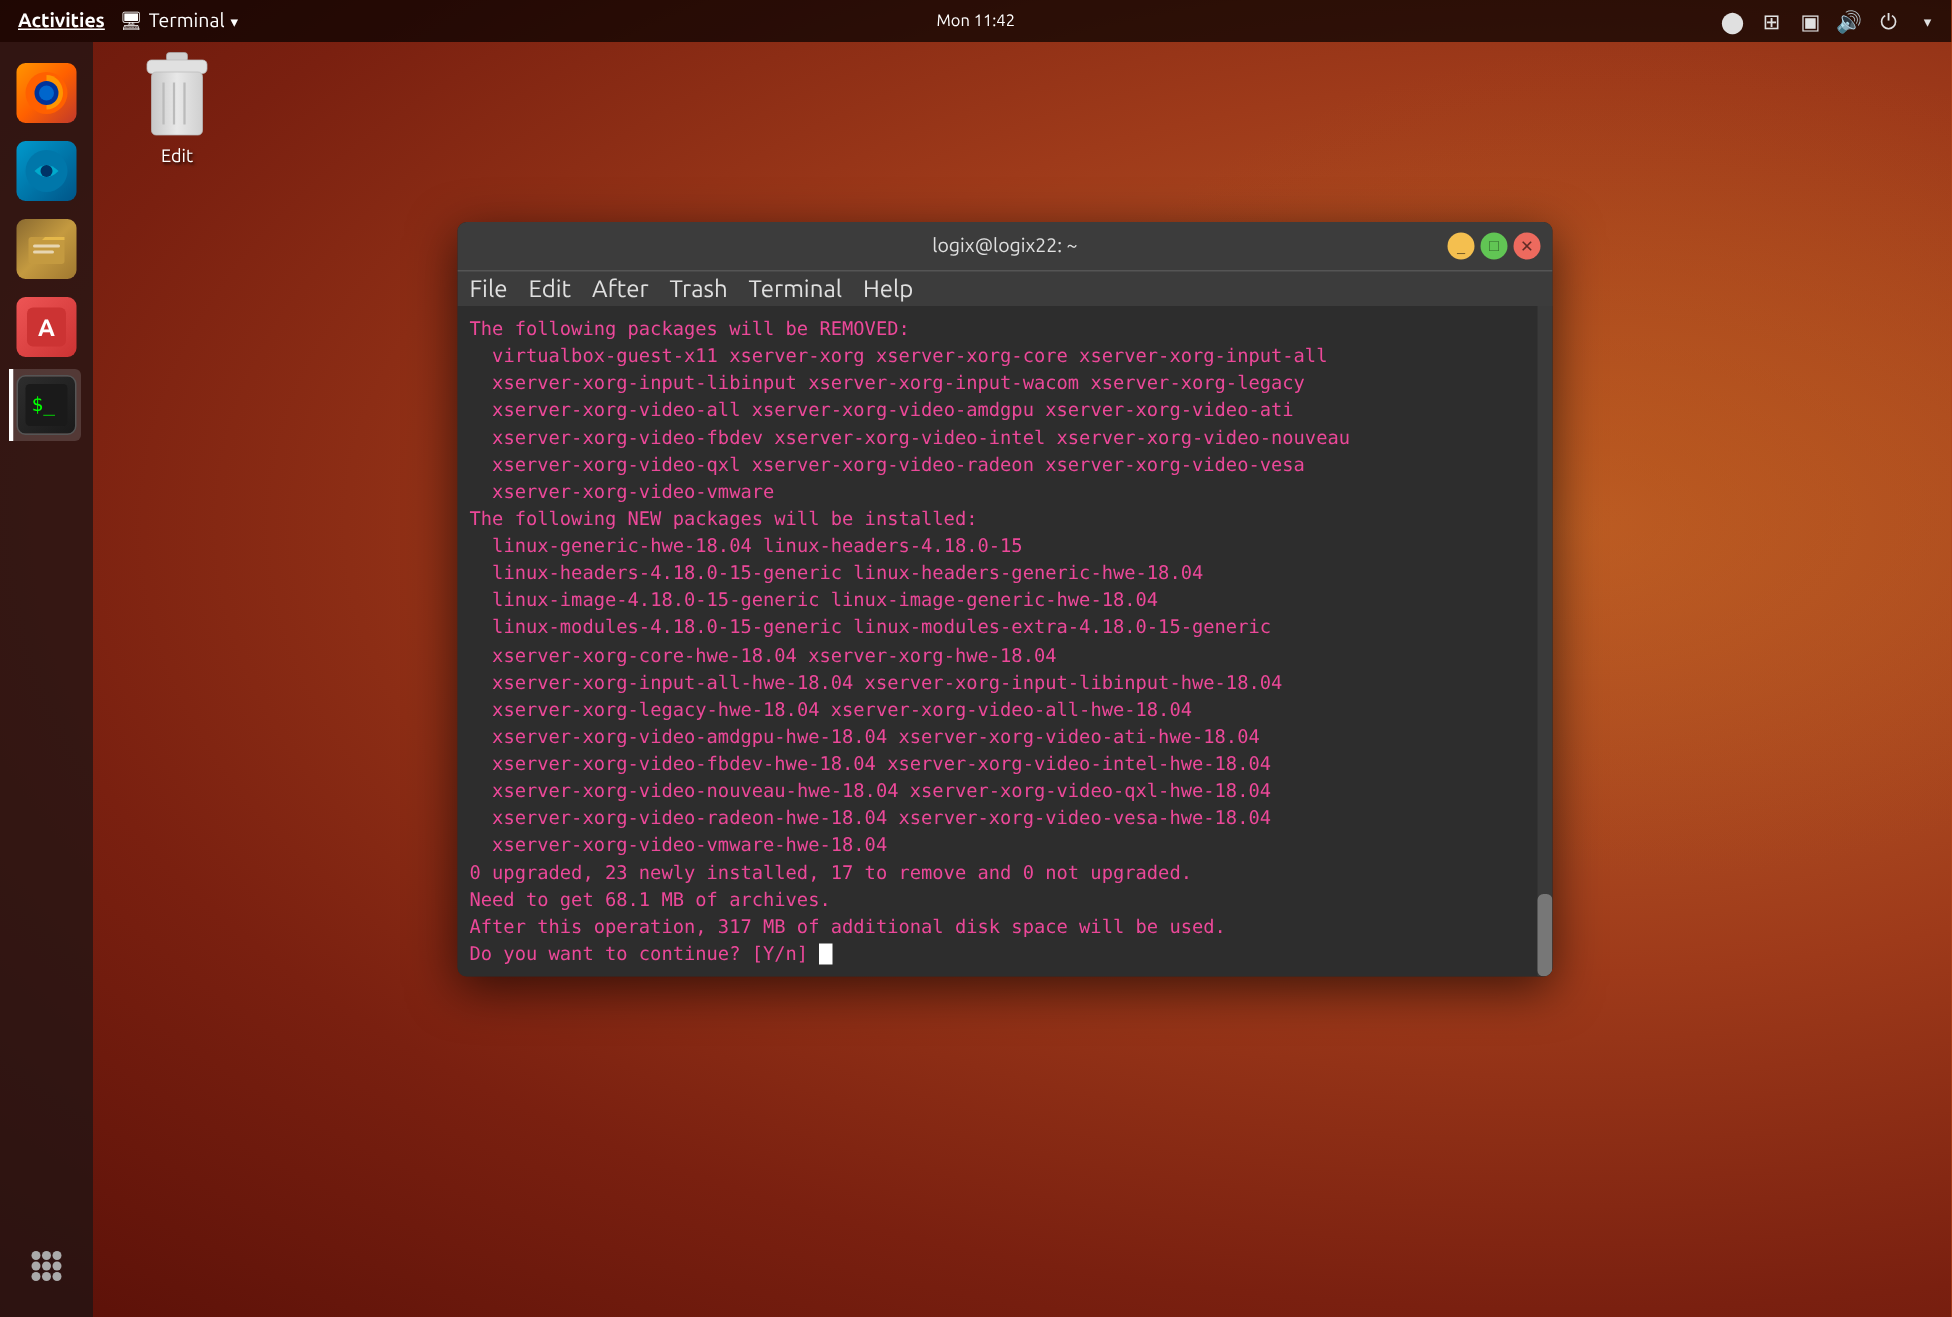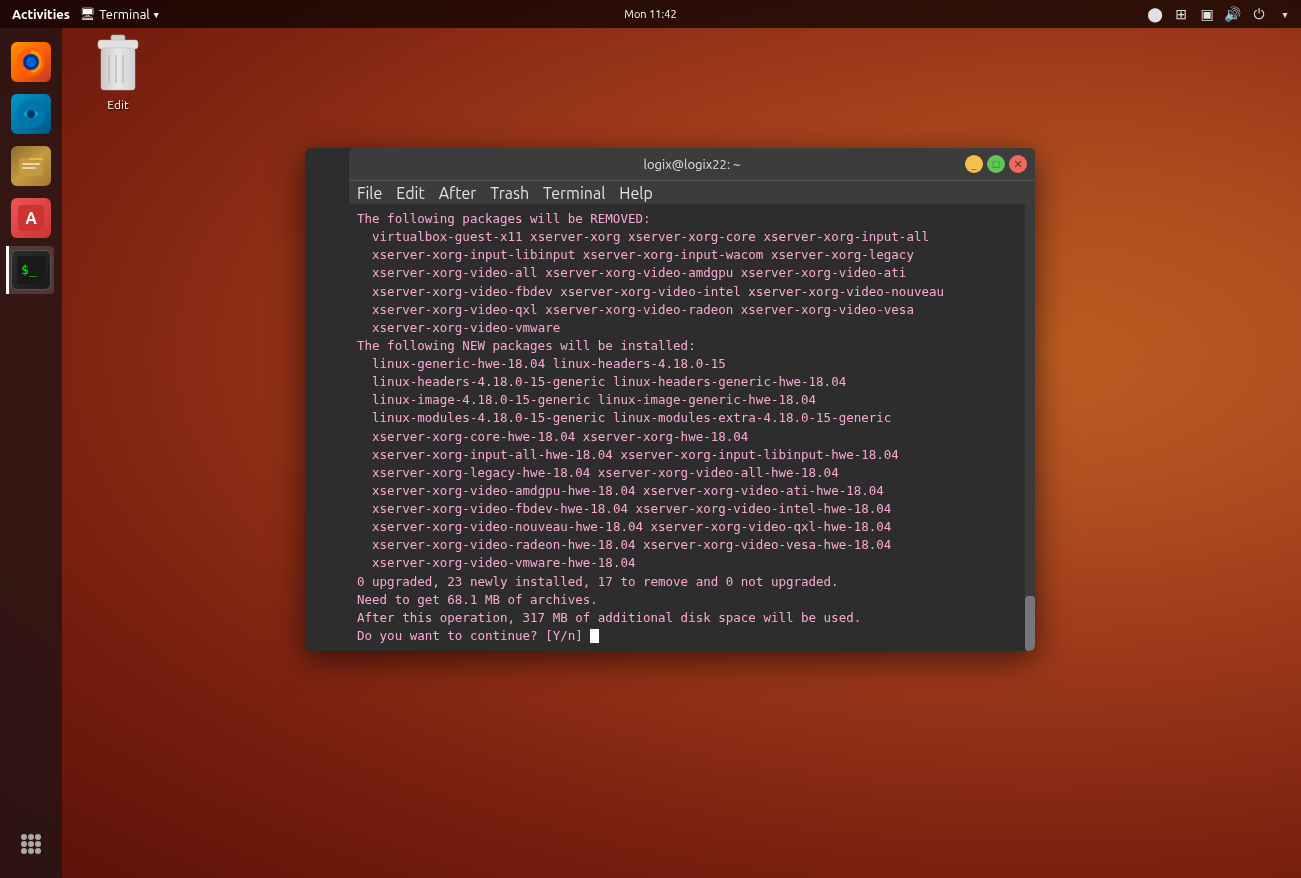--- a/index.html
+++ b/index.html
@@ -49,20 +49,21 @@
       display: flex;
       align-items: center;
       gap: 6px;
     }
 
     .topbar-activities {
       font-weight: bold;
       color: #ffffff;
       cursor: pointer;
       padding: 0 4px;
+      text-decoration: underline;
     }
 
     .topbar-app {
       display: flex;
       align-items: center;
       gap: 4px;
       color: #ffffff;
       cursor: pointer;
     }
 
@@ -202,21 +203,20 @@
     .terminal-window {
       position: absolute;
       top: 148px;
       left: 305px;
       width: 730px;
       background: #2d2d2d;
       border-radius: 6px;
       box-shadow: 0 8px 32px rgba(0,0,0,0.6);
       z-index: 200;
       overflow: hidden;
-      padding-left: 44px;
     }
 
     .terminal-titlebar {
       height: 32px;
       background: #3c3c3c;
       display: flex;
       align-items: center;
       justify-content: center;
       position: relative;
       border-radius: 6px 6px 0 0;
@@ -273,21 +273,21 @@
       font-size: 12.5px;
       color: #ffffff;
       min-height: 420px;
       overflow-y: auto;
       line-height: 1.4;
     }
 
     .terminal-body pre {
       white-space: pre-wrap;
       word-break: break-all;
-      color: #f9a8d4;
+      color: #ec4899;
       font-family: 'DejaVu Sans Mono', 'Courier New', monospace;
       font-size: 12.5px;
       line-height: 1.45;
     }
 
     .cursor-block {
       display: inline-block;
       width: 9px;
       height: 14px;
       background: #ffffff;

